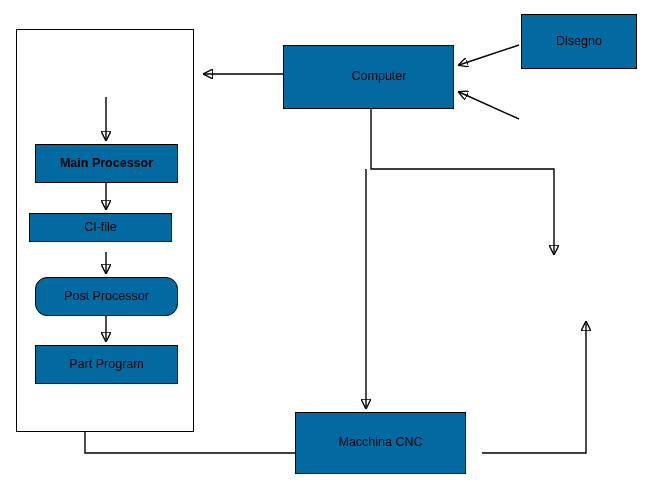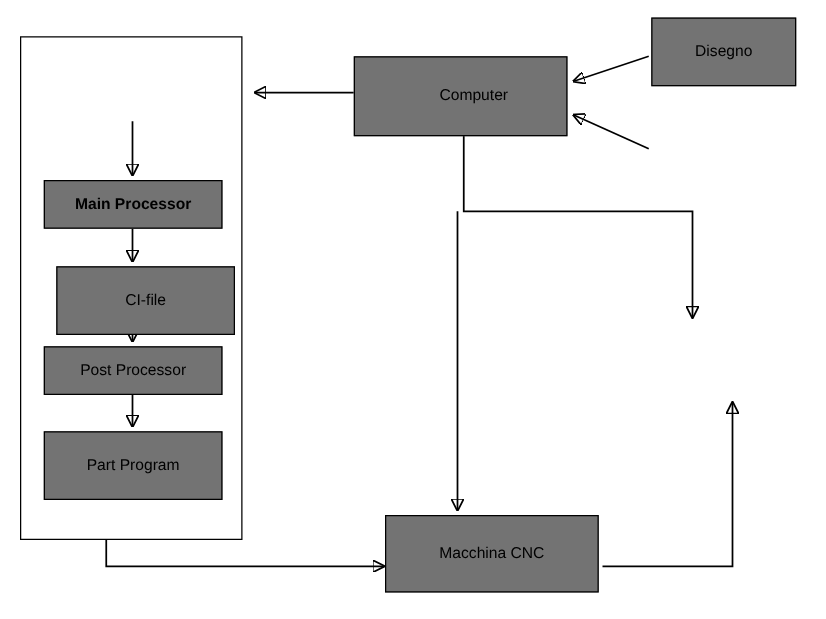--- a/index.html
+++ b/index.html
@@ -12,21 +12,21 @@
     width: 661px;
     height: 495px;
     background: #ffffff;
     font-family: "Liberation Sans", sans-serif;
     overflow: hidden;
   }
   .node {
     position: absolute;
     box-sizing: border-box;
     border: 1px solid #000000;
-    background: #737373;
+    background: #0369a1;
     display: flex;
     align-items: center;
     justify-content: center;
     text-align: center;
     font-size: 12.5px;
     color: #000000;
     line-height: 1.25;
     padding: 2px 4px;
   }
   .group-box {
@@ -84,39 +84,39 @@
     <path d="M 482 453 L 586 453 L 586 322" marker-end="url(#arrow)"></path>
   </svg>
 
   <div class="group-box" style="left:16px; top:29px; width:178px; height:403px;"></div>
 
 
   <div class="node" style="left:35px; top:144px; width:143px; height:39px;font-weight:bold;">
     <span>Main Processor</span>
   </div>
 
-  <div class="node" style="left:45px; top:213px; width:143px; height:55px;text-align:center;">
+  <div class="node" style="left:29px; top:213px; width:143px; height:29px;text-align:center;">
     <span>CI-file</span>
   </div>
 
-  <div class="node" style="left:35px; top:277px; width:143px; height:39px;">
+  <div class="node" style="left:35px; top:277px; width:143px; height:39px;border-radius:12px;">
     <span>Post Processor</span>
   </div>
 
-  <div class="node" style="left:35px; top:345px; width:143px; height:55px;">
+  <div class="node" style="left:35px; top:345px; width:143px; height:39px;">
     <span>Part Program</span>
   </div>
 
   <div class="node" style="left:283px; top:45px; width:171px; height:64px;padding-left:25px;">
     <span>Computer</span>
   </div>
 
   <div class="node" style="left:521px; top:14px; width:116px; height:55px;">
     <span>Disegno</span>
   </div>
 
 
 
-  <div class="node" style="left:308px; top:412px; width:171px; height:62px;">
+  <div class="node" style="left:295px; top:412px; width:171px; height:62px;">
     <span>Macchina CNC</span>
   </div>
 
 </div>
 
 </body></html>

